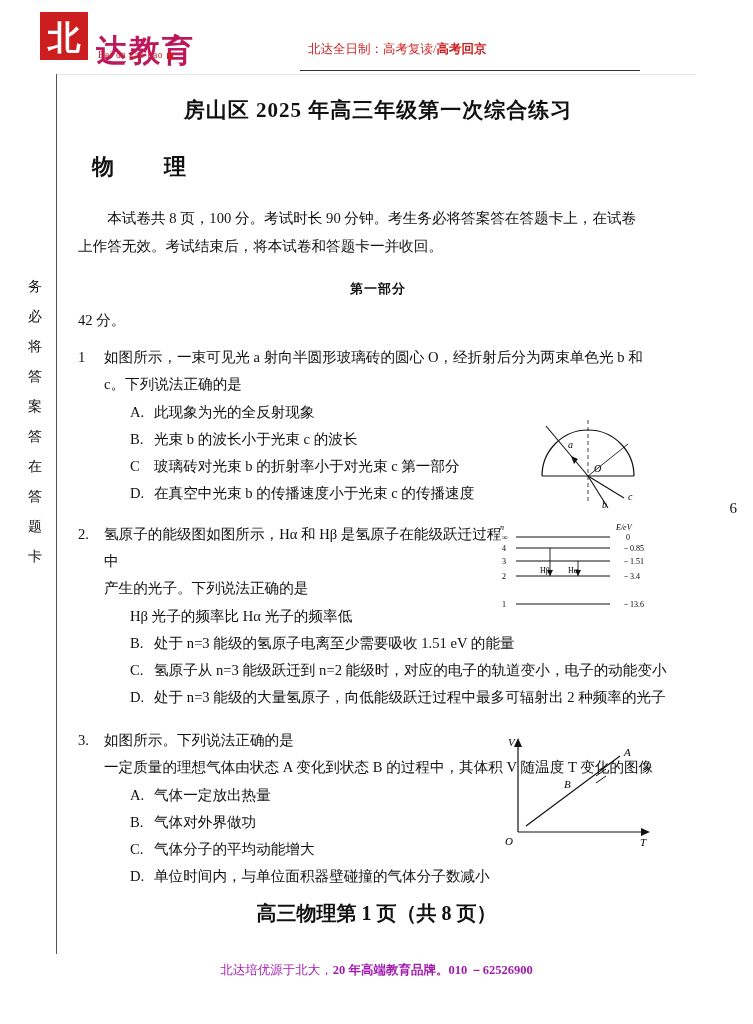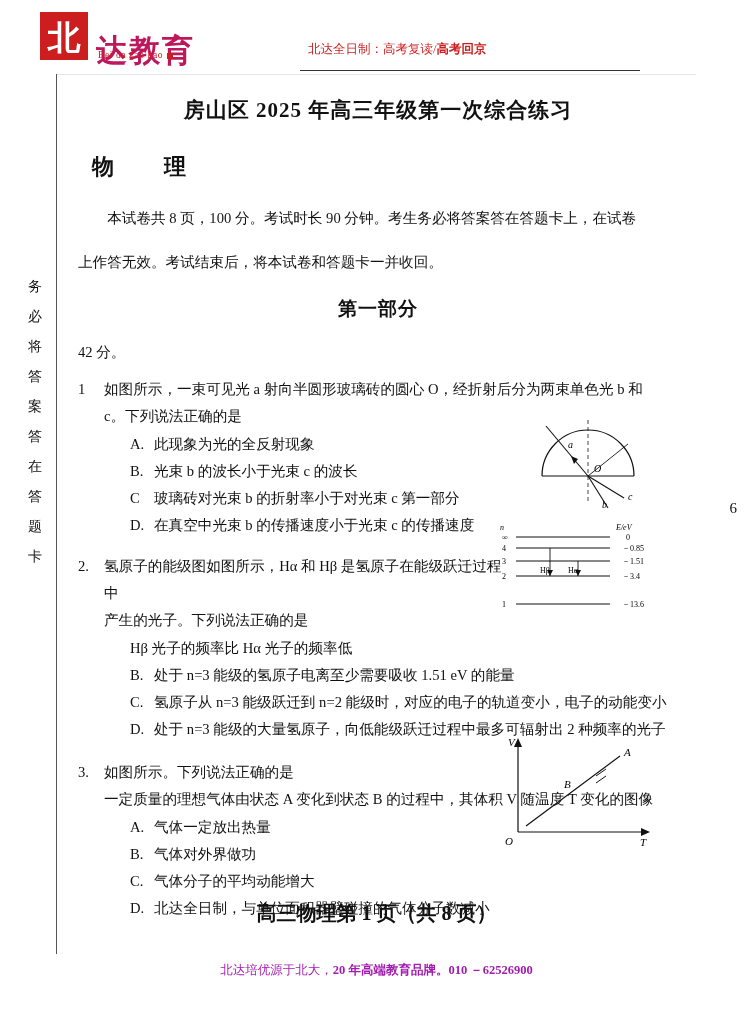--- a/index.html
+++ b/index.html
@@ -148,23 +148,23 @@
   }
   .para {
     font-size: 14.6px;
     line-height: 28px;
     margin: 22px 0 0 0;
     text-align: justify;
   }
   .para.indent { text-indent: 2em; }
   .section-head {
     text-align: center;
-    font-size: 19px;
-    font-weight: bold;
-    margin: 20px 0 16px 0;
+    font-size: 13px;
+    font-weight: bold;
+    margin: 20px 0 8px 0;
     letter-spacing: 1px;
   }
 
   
   .q {
     margin-top: 10px;
     font-size: 14.6px;
     line-height: 27px;
     position: relative;
   }
@@ -258,21 +258,21 @@
       <span>题</span>
       <span>卡</span>
     </div>
 
   <div class="content">
 
     <div class="doc-title">房山区 2025 年高三年级第一次综合练习</div>
     <div class="doc-subject">物　理</div>
 
     <div class="para indent">本试卷共 8 页，100 分。考试时长 90 分钟。考生务必将答案答在答题卡上，在试卷</div>
-    <div class="para" style="margin-top:16px">上作答无效。考试结束后，将本试卷和答题卡一并收回。</div>
+    <div class="para" style="margin-top:0">上作答无效。考试结束后，将本试卷和答题卡一并收回。</div>
 
     <div class="section-head">第一部分</div>
 
     <div class="para" style="margin-top:0">42 分。</div>
 
     <div class="q">
       <div class="q-head">
         <div class="q-num">1</div>
         <div class="q-body">
           <div>如图所示，一束可见光 a 射向半圆形玻璃砖的圆心 O，经折射后分为两束单色光 b 和</div>
@@ -343,21 +343,21 @@
         <div class="opt">
             <div class="opt-k">B.</div>
             <div class="opt-t">气体对外界做功</div>
           </div>
         <div class="opt">
             <div class="opt-k">C.</div>
             <div class="opt-t">气体分子的平均动能增大</div>
           </div>
         <div class="opt">
             <div class="opt-k">D.</div>
-            <div class="opt-t">北达全日制，与单位面积器壁碰撞的气体分子数减小</div>
+            <div class="opt-t">单位时间内，与单位面积器壁碰撞的气体分子数减小</div>
           </div>
       </div>
     </div>
 
   </div>
 
   <div class="fig" id="fig-prism">
     <svg width="150" height="110" viewBox="0 0 150 110">
       <path d="M18 72 A46 46 0 0 1 110 72" fill="none" stroke="#111" stroke-width="1.2"></path>
       <line x1="18" y1="72" x2="110" y2="72" stroke="#111" stroke-width="1.2"></line>

